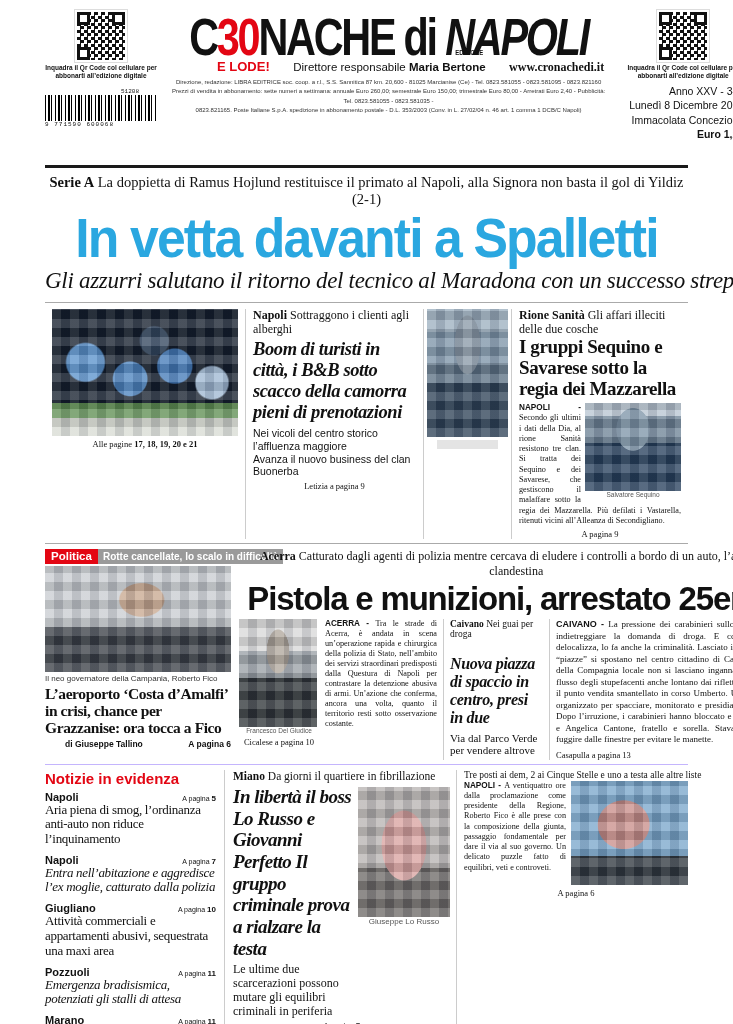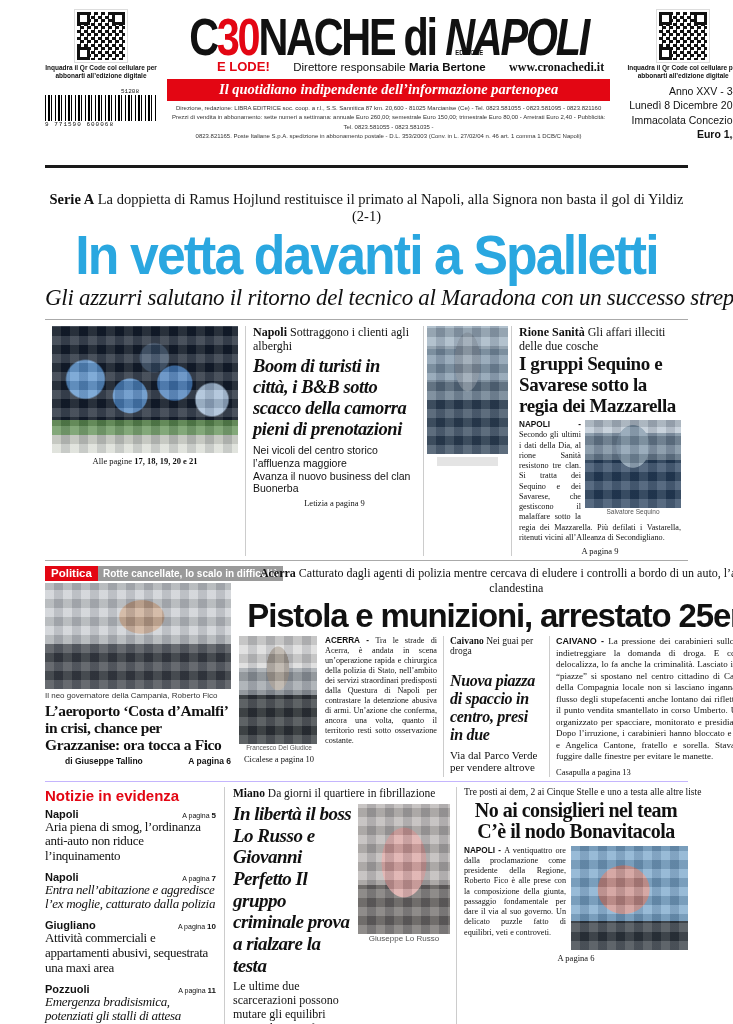--- a/index.html
+++ b/index.html
@@ -74,21 +74,21 @@
   #website { font-weight:bold; font-size:12px; }
   #tagline { background:#e30613; color:#fff; font-style:italic; font-weight:bold;
     font-size:14.5px; text-align:center; padding:2px 0 3px 0; margin-top:4px; }
   .fineprint { font-family:"Liberation Sans",sans-serif; font-size:6px; color:#333;
     text-align:center; line-height:1.55; margin-top:3px; }
   #issue-box { text-align:right; font-family:"Liberation Sans",sans-serif; font-size:10.5px;
     line-height:1.35; margin-top:4px; padding-right:2px; }
   #issue-box .euro { font-weight:bold; }
 
   
-  #lead { text-align:center; padding:6px 0 8px 0; border-bottom:1px solid #aaa;margin-top:17px; }
+  #lead { text-align:center; padding:6px 0 8px 0; border-bottom:1px solid #aaa; }
   #lead .kicker { font-size:14.5px; }
   #lead .kicker b { font-weight:bold; }
   #lead h1 { color:#2aa7e0; font-family:"Liberation Sans",sans-serif; font-weight:bold;
     font-size:55px; letter-spacing:-2px; line-height:.98; white-space:nowrap;
     transform:scaleX(.94); transform-origin:center; margin:4px 0 2px 0; }
   #lead .subhead { font-style:italic; font-size:23px; letter-spacing:-.3px; white-space:nowrap; }
 
   
   .kicker-sm { font-size:12px; line-height:1.15; }
   .kicker-sm b { font-weight:bold; }
@@ -186,21 +186,20 @@
     <div id="logo-wrap">
       <div id="logo">
         <span>C</span><span class="red">30</span><span>NACHE di </span><span class="napoli">NAPOLI</span>
         <span class="edz">EDIZIONE</span>
       </div>
       <div id="logo-sub">
         <span id="elode">E LODE!</span>
         <span id="director"><span>Direttore responsabile </span><b>Maria Bertone</b></span>
         <span id="website">www.cronachedi.it</span>
       </div>
-      <div id="tagline">Il quotidiano indipendente dell’informazione partenopea</div>
       <div class="fineprint">
         <div>Direzione, redazione: LIBRA EDITRICE soc. coop. a r.l., S.S. Sannitica 87 km. 20,600 - 81025 Marcianise (Ce) - Tel. 0823.581055 - 0823.581095 - 0823.821160</div>
         <div>Prezzi di vendita in abbonamento: sette numeri a settimana: annuale Euro 260,00; semestrale Euro 150,00; trimestrale Euro 80,00 - Arretrati Euro 2,40 - Pubblicità: Tel. 0823.581055 - 0823.581035 -</div>
         <div>0823.821165. Poste Italiane S.p.A. spedizione in abbonamento postale - D.L. 353/2003 (Conv. in L. 27/02/04 n. 46 art. 1 comma 1 DCB/C Napoli)</div>
       </div>
     </div>
 
     <div>
       <div class="qr">
         <span class="f tl"></span>
@@ -348,21 +347,20 @@
             <div>
               <div class="photo ph-lorusso" style="width:92px;height:130px;"></div>
               <div class="tiny-cap" style="font-size:8px;">Giuseppe Lo Russo</div>
             </div>
           </div>
           <div class="pageref">A pagina 7</div>
         </div>
 
         <div id="giunta">
           <div class="kicker-sm">Tre posti ai dem, 2 ai Cinque Stelle e uno a testa alle altre liste</div>
-          <h3>No ai consiglieri nel team C’è il nodo Bonavitacola</h3>
           <div id="giunta-flex">
             <div id="giunta-body" class="body-just"><span class="lead-in">NAPOLI - </span><span>A ventiquattro ore dalla proclamazione come presidente della Regione, Roberto Fico è alle prese con la composizione della giunta, passaggio fondamentale per dare il via al suo governo. Un delicato puzzle fatto di equilibri, veti e controveti.</span></div>
             <div class="photo ph-bonavitacola"></div>
           </div>
           <div class="pageref">A pagina 6</div>
         </div>
       </div>
 
     </div>
   </div>

